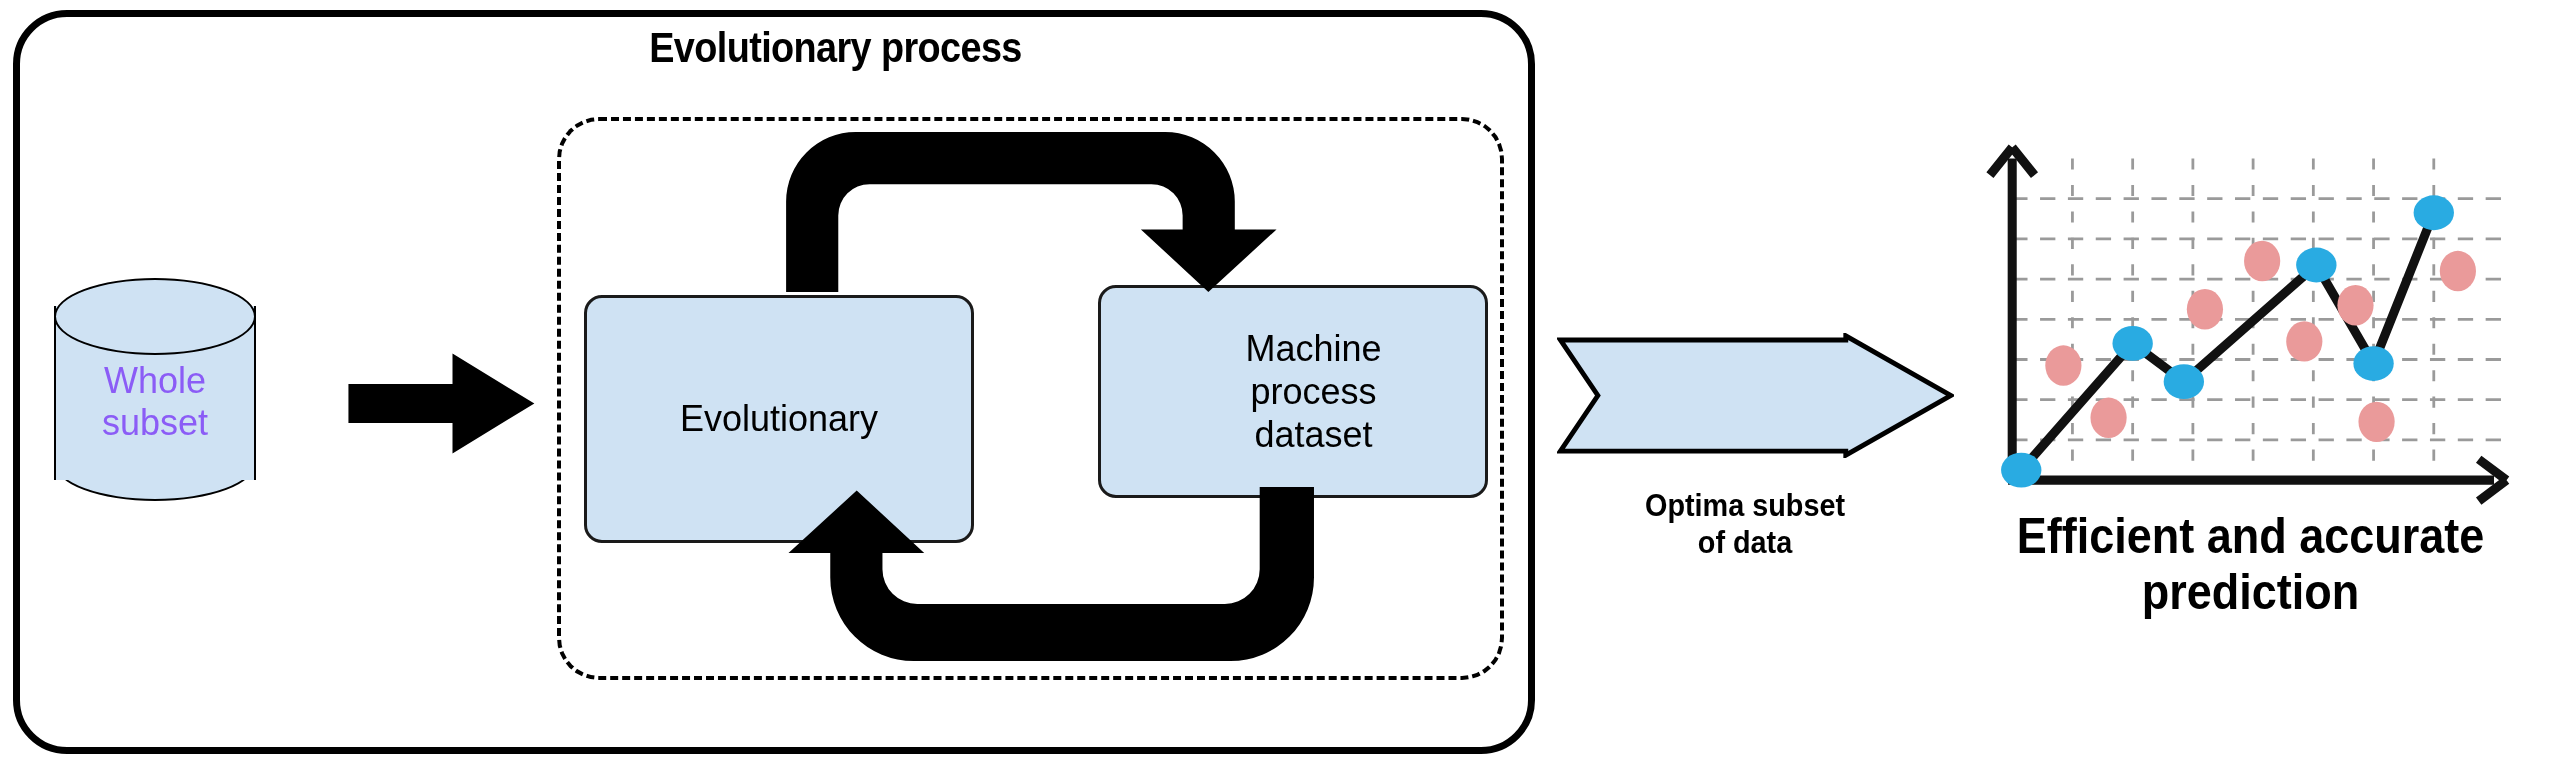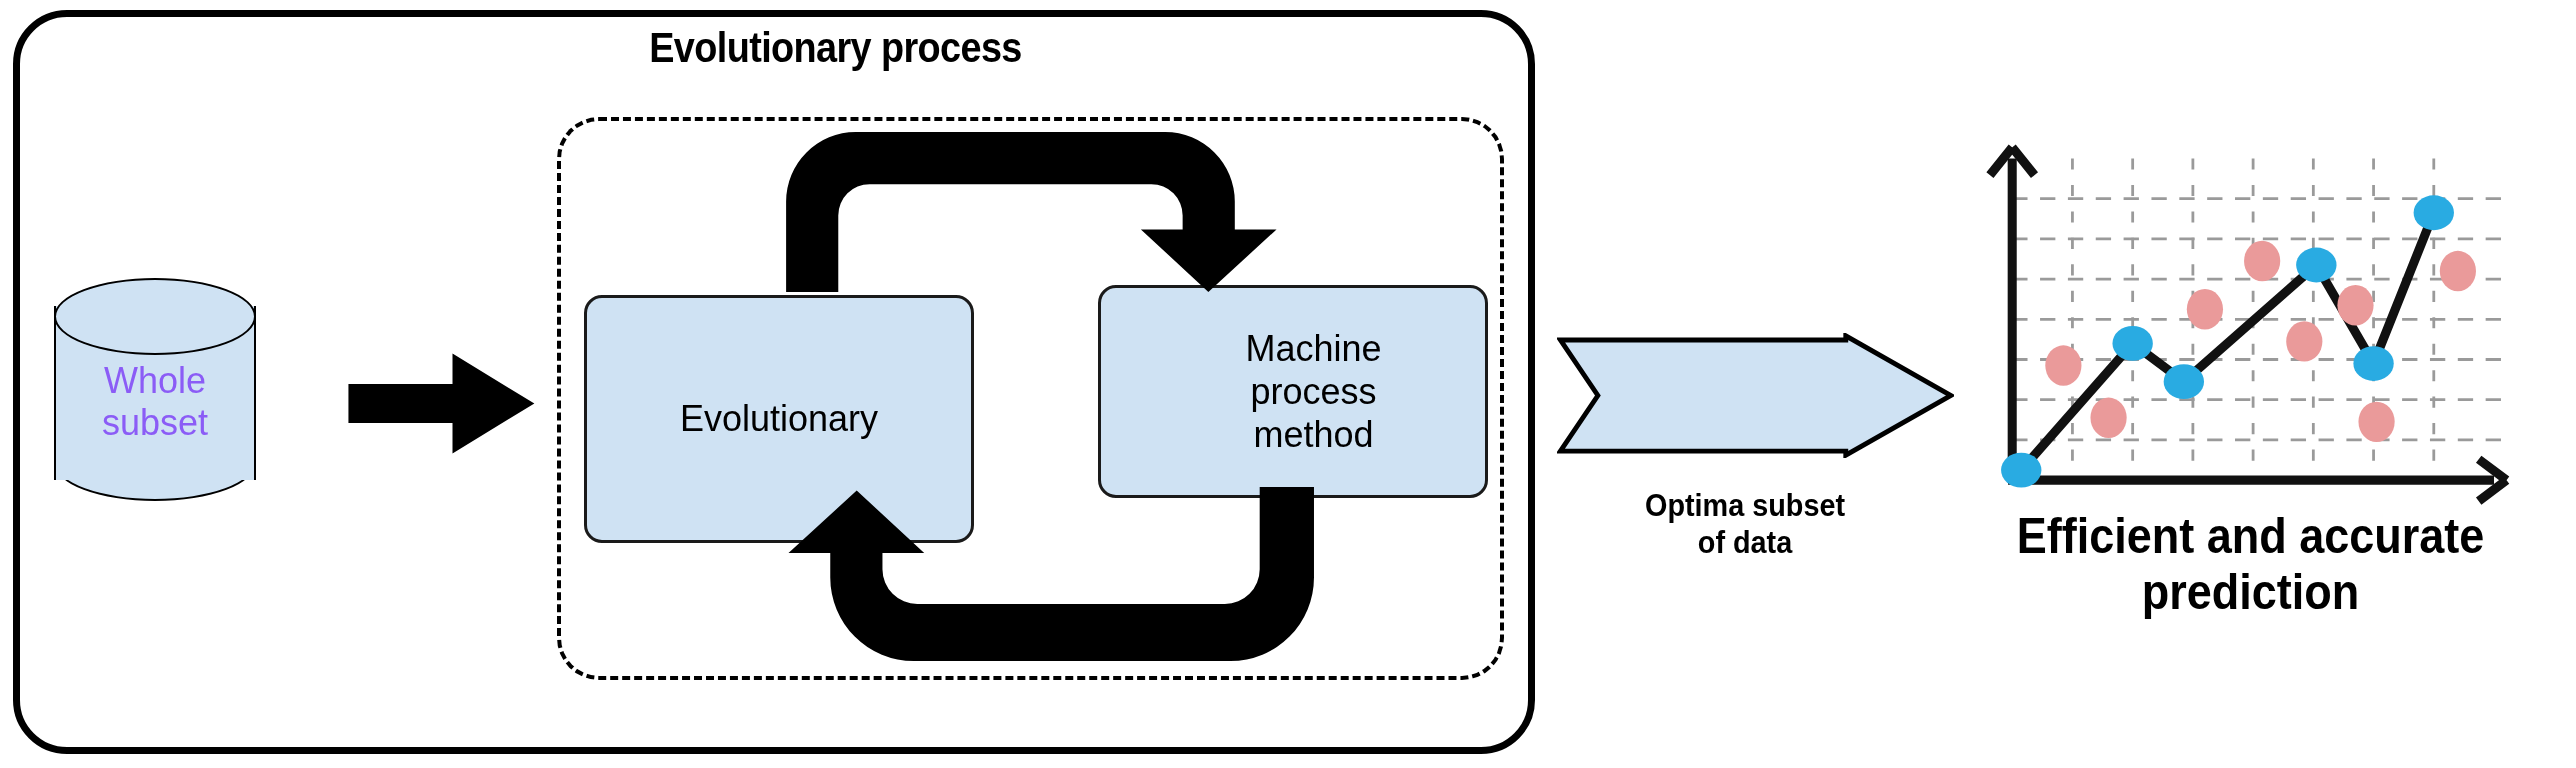--- a/index.html
+++ b/index.html
@@ -172,21 +172,21 @@
   <div id="box-ea" class="proc-box abs">
     <div>
       <div>Evolutionary</div>
     </div>
   </div>
 
   <div id="box-ml" class="proc-box abs">
     <div>
       <div>Machine</div>
       <div>process</div>
-      <div>method</div>
+      <div>dataset</div>
     </div>
   </div>
 
   <div id="cycle-top" class="abs">
     <svg width="515" height="160" viewBox="0 0 740 230" xmlns="http://www.w3.org/2000/svg">
       <path d="M0,230 L0,100 A100,100 0 0 1 100,0 L545,0 A100,100 0 0 1 645,100 L645,140 L705,140 L607,230 L510,140 L570,140 L570,120 A45,45 0 0 0 525,75 L120,75 A45,45 0 0 0 75,120 L75,230 Z" fill="#000000"></path>
     </svg>
   </div>
 
   <div id="cycle-bottom" class="abs">

